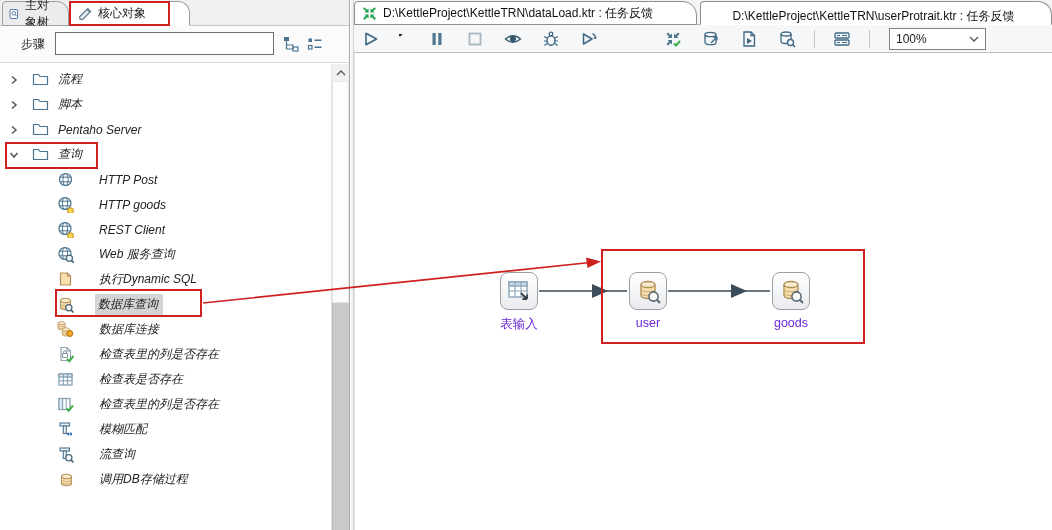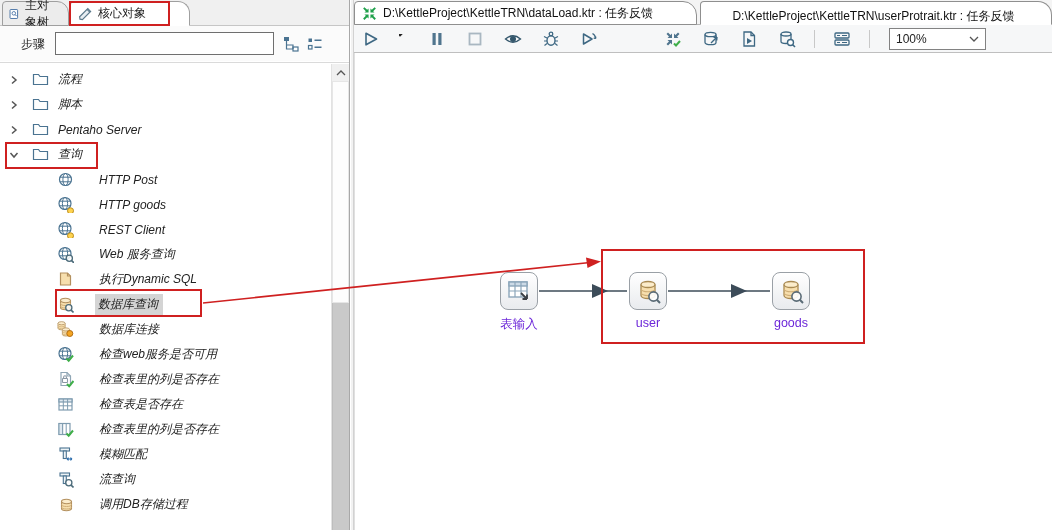--- a/index.html
+++ b/index.html
@@ -414,26 +414,20 @@
         <span class="tlabel selected">数据库查询</span>
       </div>
       <div class="trow lvl2">
         <svg class="ticon">
             <use href="#i-db-link"></use>
           </svg>
         <span class="tlabel">数据库连接</span>
       </div>
       <div class="trow lvl2">
         <svg class="ticon">
-            <use href="#i-globe-check"></use>
-          </svg>
-        <span class="tlabel">检查web服务是否可用</span>
-      </div>
-      <div class="trow lvl2">
-        <svg class="ticon">
             <use href="#i-file-lock"></use>
           </svg>
         <span class="tlabel">检查表里的列是否存在</span>
       </div>
       <div class="trow lvl2">
         <svg class="ticon">
             <use href="#i-table"></use>
           </svg>
         <span class="tlabel">检查表是否存在</span>
       </div>

